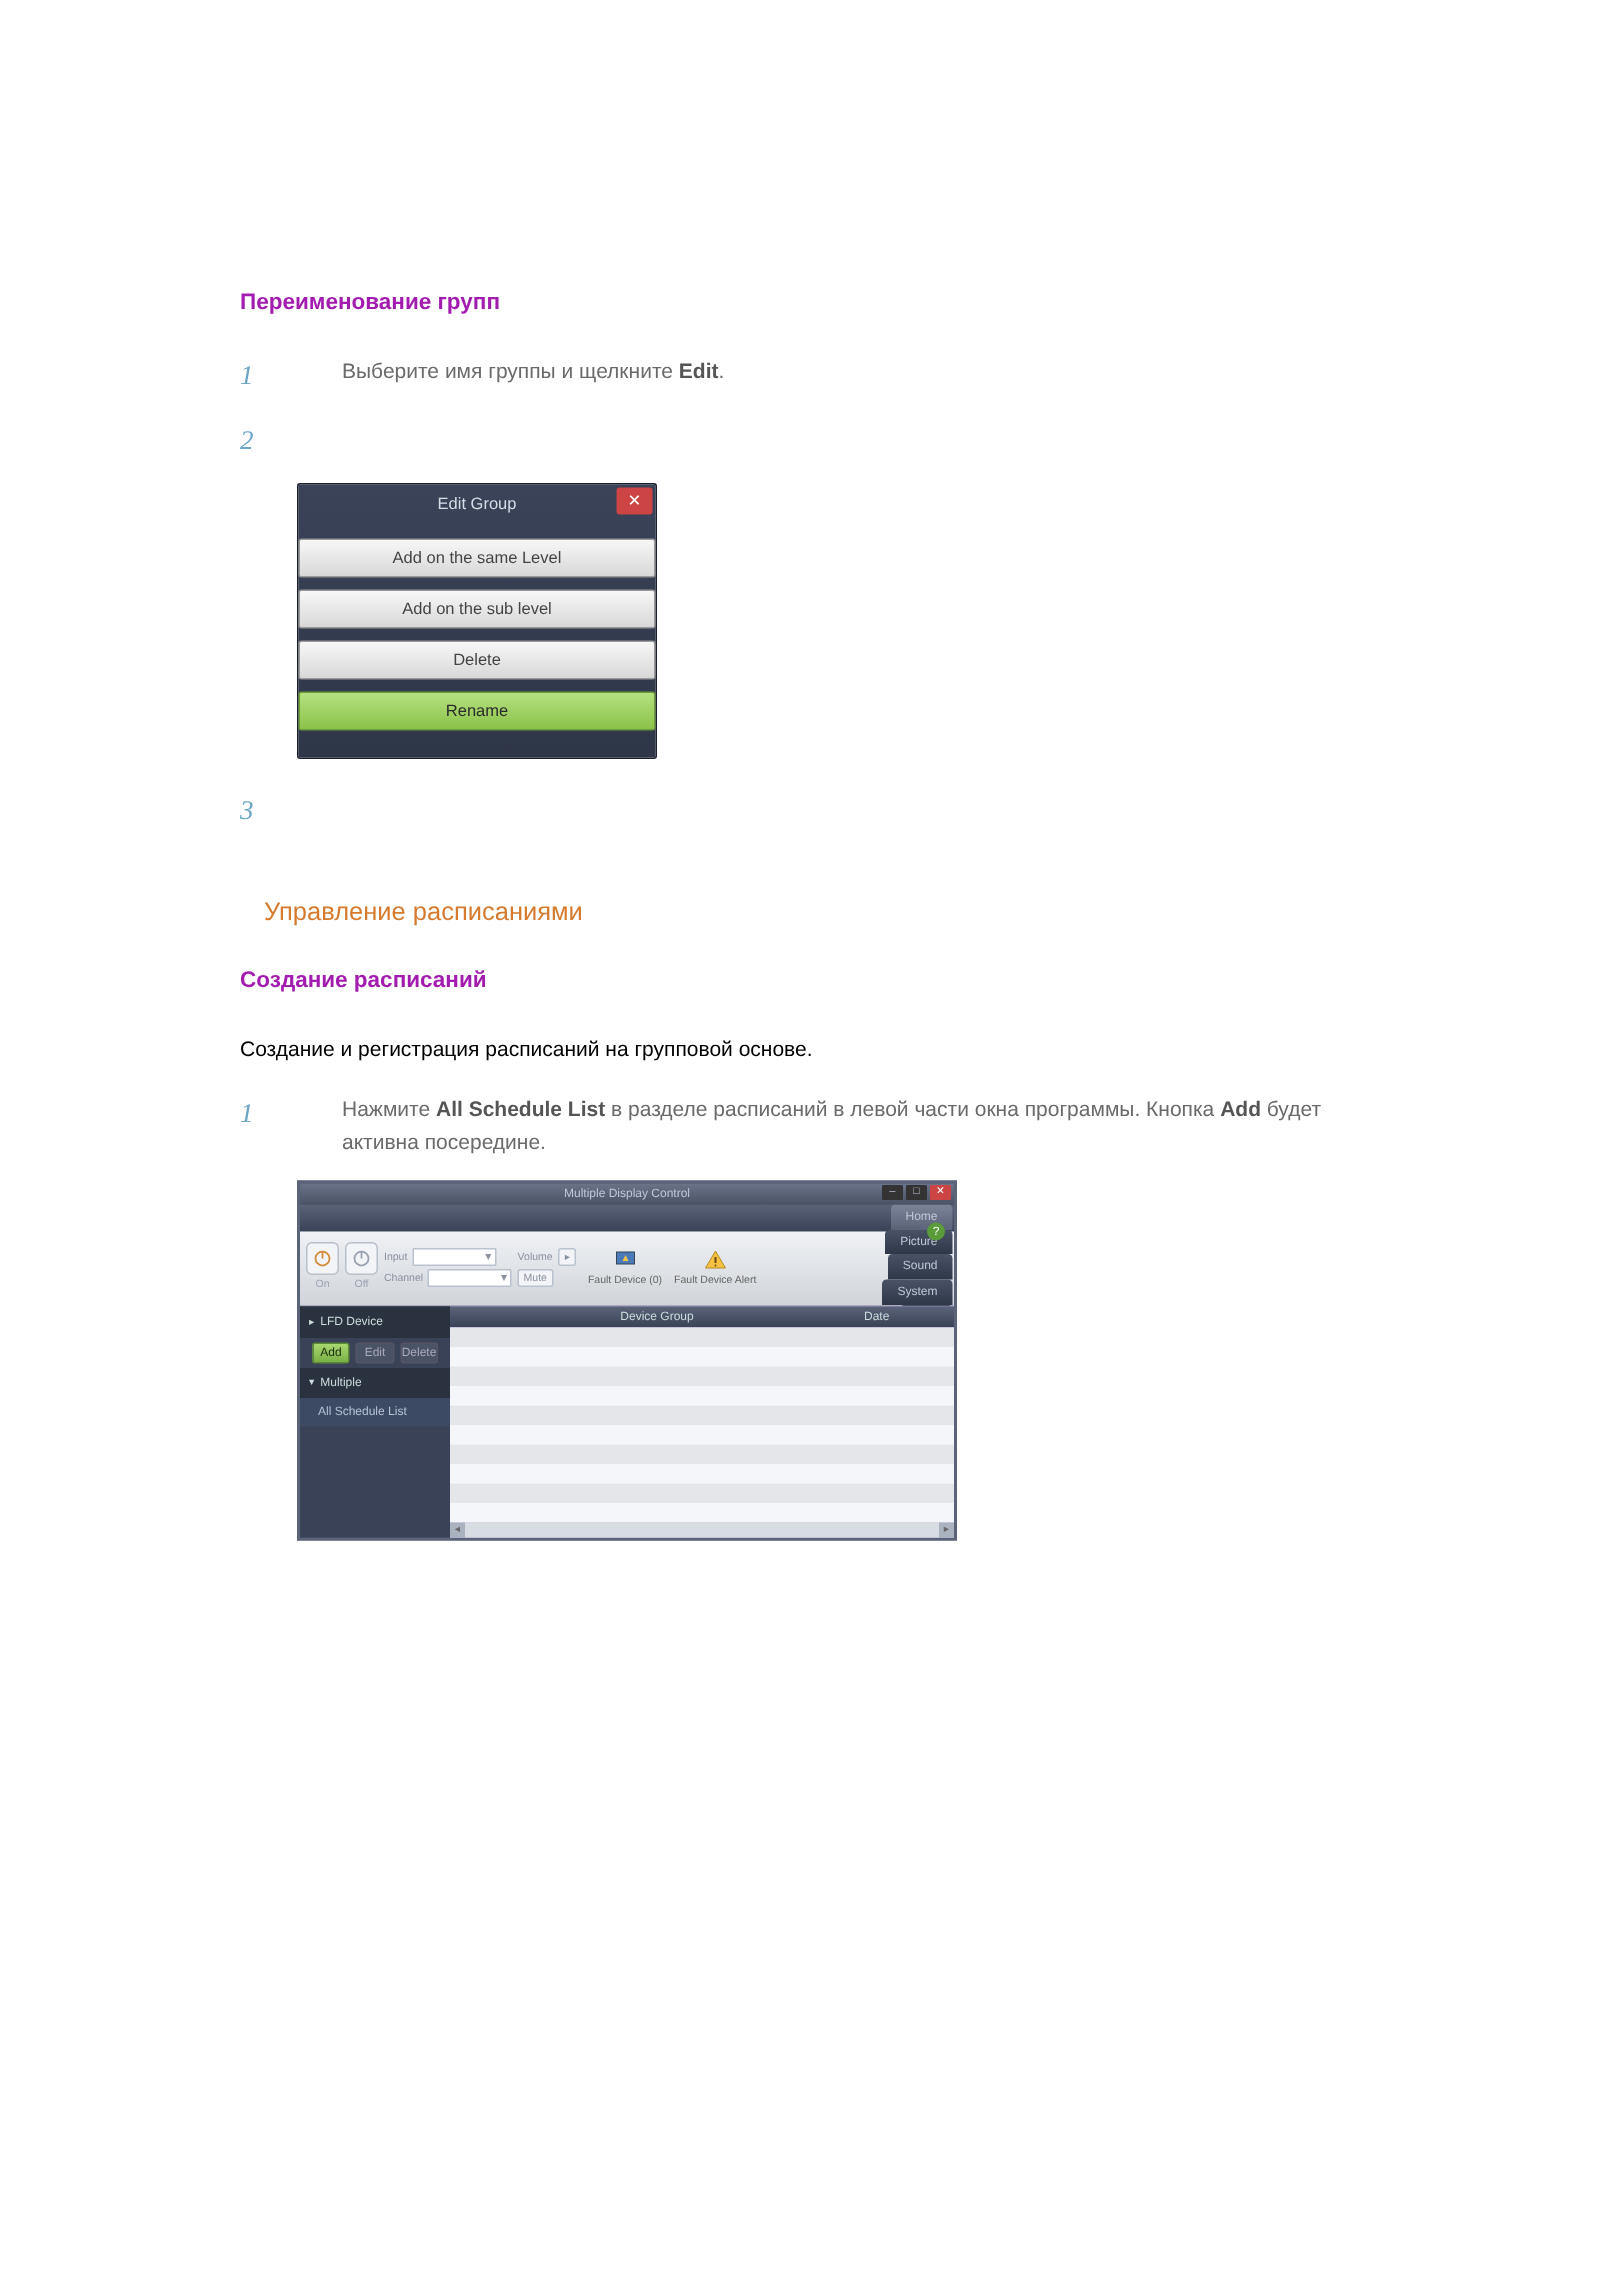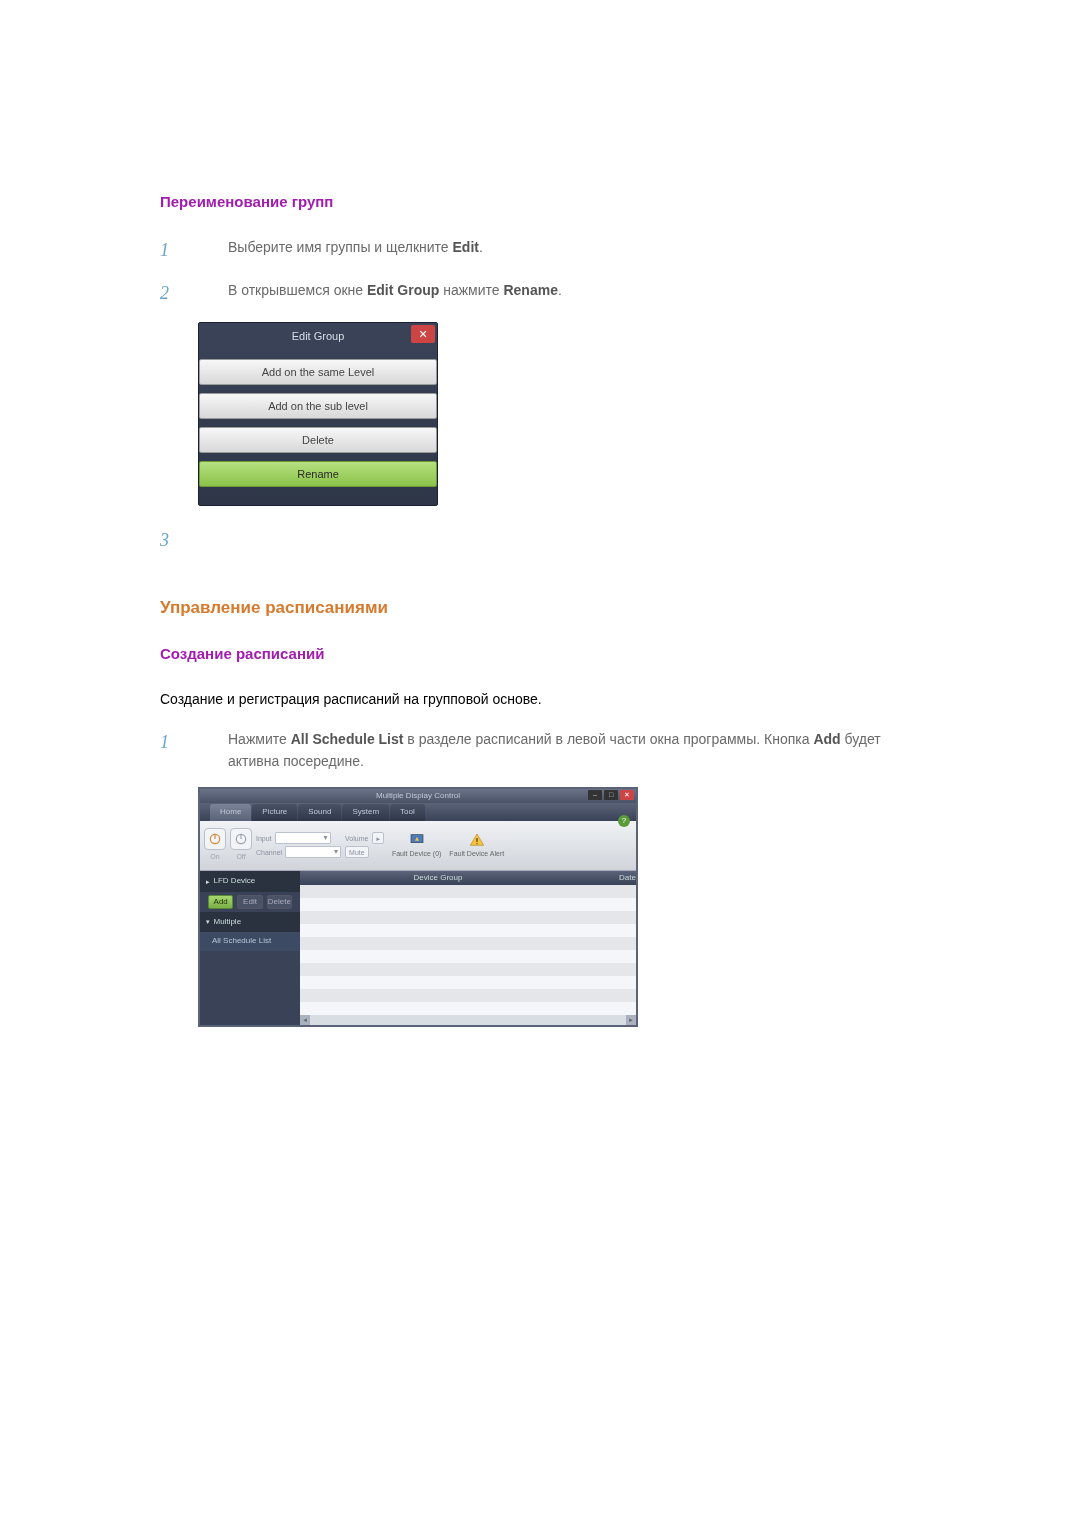--- a/index.html
+++ b/index.html
@@ -6,21 +6,21 @@
     body {
       font-family: Arial, sans-serif;
       background: #fff;
       padding: 190px 160px 40px 160px;
       width: 1080px;
       color: #333;
       font-size: 14px;
       line-height: 1.6;
     }
     .heading-sub { color: #a21caf; font-size: 15px; font-weight: bold; margin-bottom: 22px; }
-    .heading-orange { color: #d67a2e; font-size: 17px; font-weight: bold; margin: 40px 0 20px 0; }
+    .heading-orange { color: #d67a2e; font-size: 17px; font-weight: normal; margin: 40px 0 20px 16px; }
     .step { display: flex; align-items: flex-start; margin-bottom: 14px; }
     .step-num { font-style: italic; color: #6aa5c5; font-size: 18px; width: 30px; flex-shrink: 0; font-family: Georgia, serif; }
     .step-text { color: #6a6a6a; flex: 1; margin-left: 38px; }
     .step-text b { color: #555; }
     .para { color: #000000; margin-bottom: 18px; }
 
     
     .dialog {
       width: 240px;
       margin: 10px 0 20px 38px;
@@ -76,21 +76,21 @@
       height: 14px;
       background: linear-gradient(#6a7388, #4a5266);
       text-align: center;
       line-height: 14px;
       position: relative;
     }
     .mdc-winbtns { position: absolute; right: 2px; top: 1px; display: flex; gap: 2px; }
     .mdc-winbtn { width: 14px; height: 10px; background: #333; border-radius: 1px; font-size: 7px; line-height: 10px; text-align: center; }
     .mdc-winbtn.red { background: #c44; color: #fff; }
     .mdc-help { position: absolute; right: 6px; top: 26px; width: 12px; height: 12px; background: #5a9c3a; border-radius: 50%; text-align: center; line-height: 12px; font-size: 8px; color: #fff; }
-    .mdc-tabs { display: flex; height: 18px; background: linear-gradient(#5a6378,#3a4258); align-items: flex-end; padding-left: 10px; }
+    .mdc-tabs { display: flex; height: 18px; background: linear-gradient(#5a6378,#3a4258); align-items: flex-end; padding-left: 10px; flex-direction: column; }
     .mdc-tab {
       padding: 2px 10px;
       background: linear-gradient(#4a5266,#2e3648);
       border-radius: 3px 3px 0 0;
       margin-right: 1px;
       font-size: 8px;
     }
     .mdc-tab.active { background: linear-gradient(#7a8398,#5a6378); }
     .mdc-body { display: flex; }
     .mdc-side { width: 100px; background: #3a4258; }
@@ -110,21 +110,21 @@
     .fault svg { width: 16px; height: 16px; }
     .side-sec { padding: 4px 6px; font-size: 8px; color: #cdd; }
     .side-sec.header { background: #2a3240; display:flex; align-items:center; gap:4px; }
     .tree-tri { font-size: 7px; }
     .side-item { padding: 3px 12px; font-size: 8px; color: #b8c4d6; background:#3c4a63; }
     .mdc-actions { display:flex; gap:4px; padding:3px 8px; background:#3a4258; }
     .mdc-act { width:46px; height:14px; border:1px solid #556; border-radius:2px; text-align:center; line-height:12px; font-size:8px; color:#aab; background:#4a5266; }
     .mdc-act.green { background: linear-gradient(#a8d870,#7ab045); color:#1a2a0a; border-color:#5a8a35; }
     .mdc-grid-head { height:14px; background: linear-gradient(#5a6378,#3a4258); display:flex; color:#cdd; font-size:8px; }
     .gh1 { flex:1; text-align:center; line-height:14px; }
-    .gh2 { width:60px; text-align:right; line-height:14px; }
+    .gh2 { width:60px; text-align:left; line-height:14px; }
     .mdc-grid-body { height:130px; background:#fff; overflow:auto; }
     .row-stripe { height:13px; }
     .row-stripe:nth-child(odd){ background:#e4e6ea; }
     .row-stripe:nth-child(even){ background:#f4f6fa; }
     .mdc-scroll { height:10px; background:#c8ccd3; display:flex; }
     .sb-left, .sb-right { width:10px; background:#aab2c0; text-align:center; font-size:7px; line-height:10px; color:#666;}
     .sb-track { flex:1; background:#d8dce3; }
   </style>
 </head>
 <body>
@@ -133,23 +133,20 @@
 
 <div class="step">
   <div class="step-num">1</div>
   <div class="step-text">
     <span>Выберите имя группы и щелкните </span><b>Edit</b><span>.</span>
   </div>
 </div>
 
 <div class="step">
   <div class="step-num">2</div>
-  <div class="step-text">
-    <span>В открывшемся окне </span><b>Edit Group</b><span> нажмите </span><b>Rename</b><span>.</span>
-  </div>
 </div>
 
 <div class="dialog">
   <div class="dlg-title">
     <span>Edit Group</span>
     <div class="dlg-close">✕</div>
   </div>
   <div class="dlg-btn">Add on the same Level</div>
   <div class="dlg-btn">Add on the sub level</div>
   <div class="dlg-btn">Delete</div>

